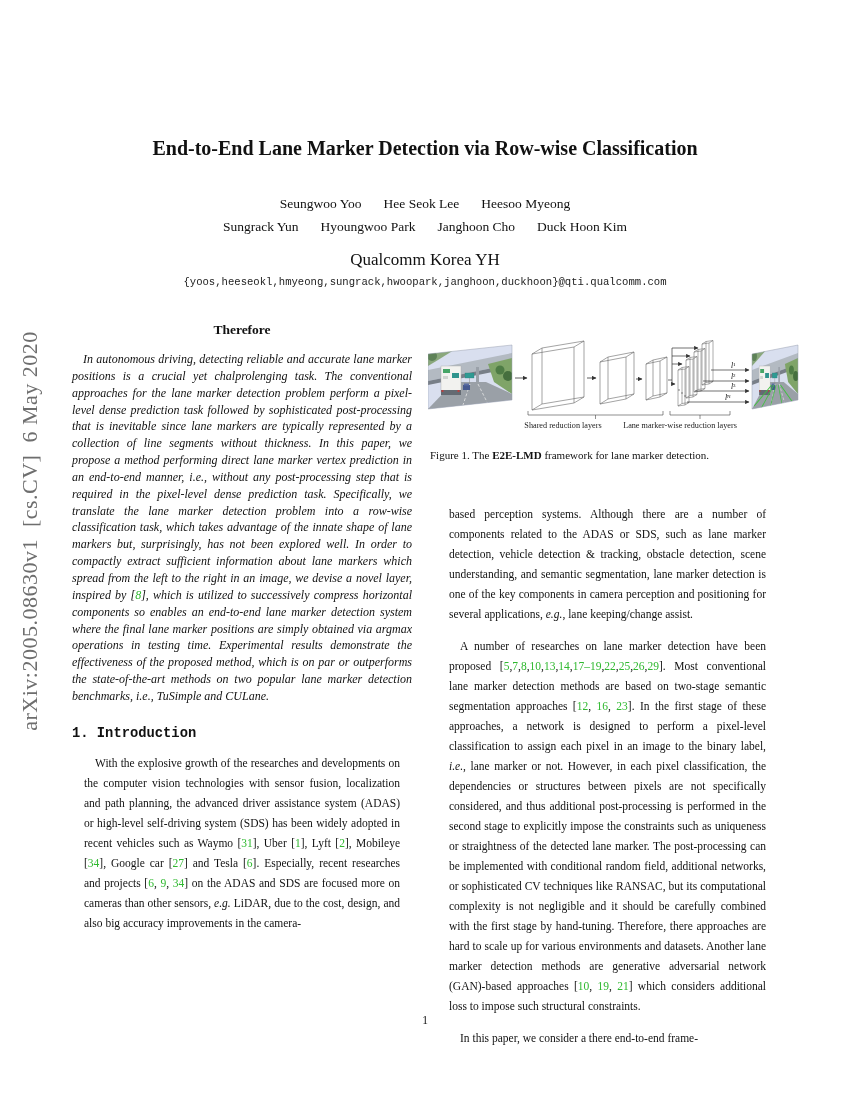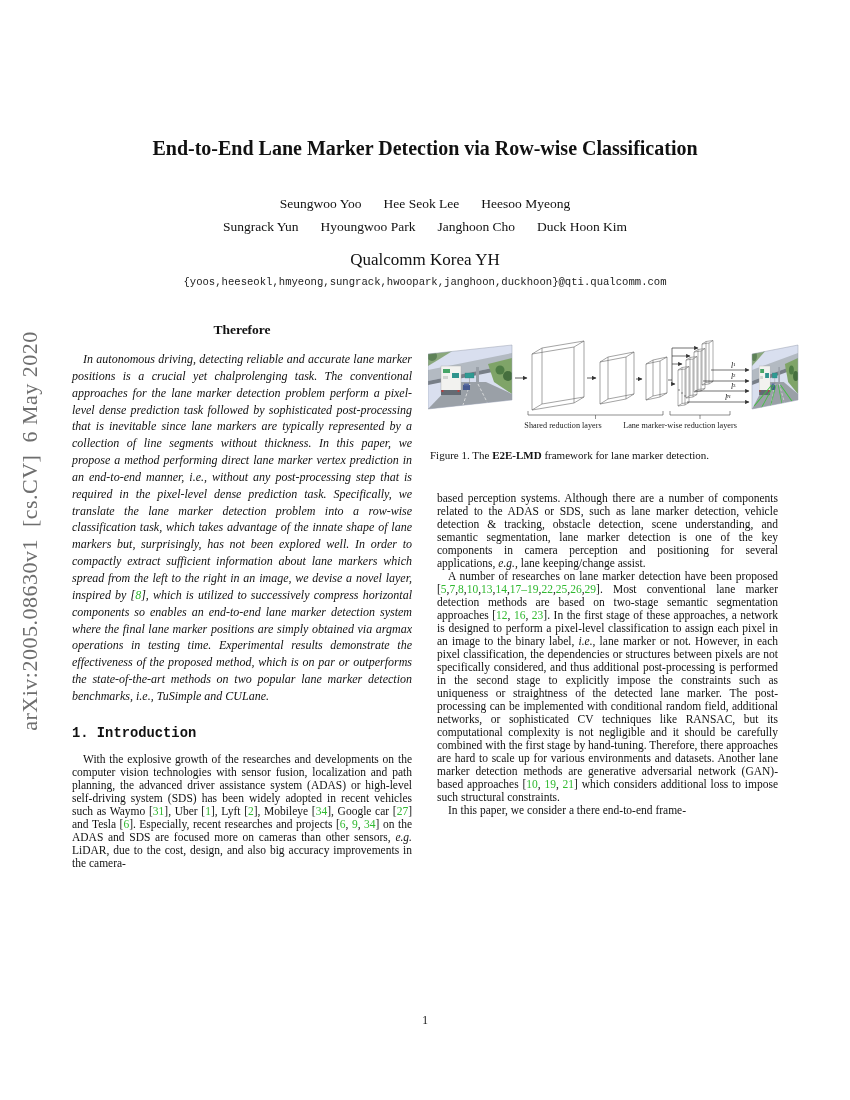--- a/index.html
+++ b/index.html
@@ -72,23 +72,23 @@
     text-indent:11px;
     margin:0;
   }
   .section-heading{
     font-weight:bold; font-size:13.8px;
     margin:21px 0 12px 0;
     font-family:Liberation Mono, monospace;
   }
   .body-par{
     font-size:11.5px;
-    line-height:13px;
+    line-height:20px;
     text-align:justify;
-    margin:0;
+    margin:12px;
   }
   .indent{text-indent:11px;}
   .seg-cite{color:var(--citation);}
   .seg-i{font-style:italic;}
   .seg-b{font-weight:bold;}
   
   .figure-wrap{
     position:absolute; left:428px; top:340px; width:372px; height:96px;
   }
   .fig-caption{

